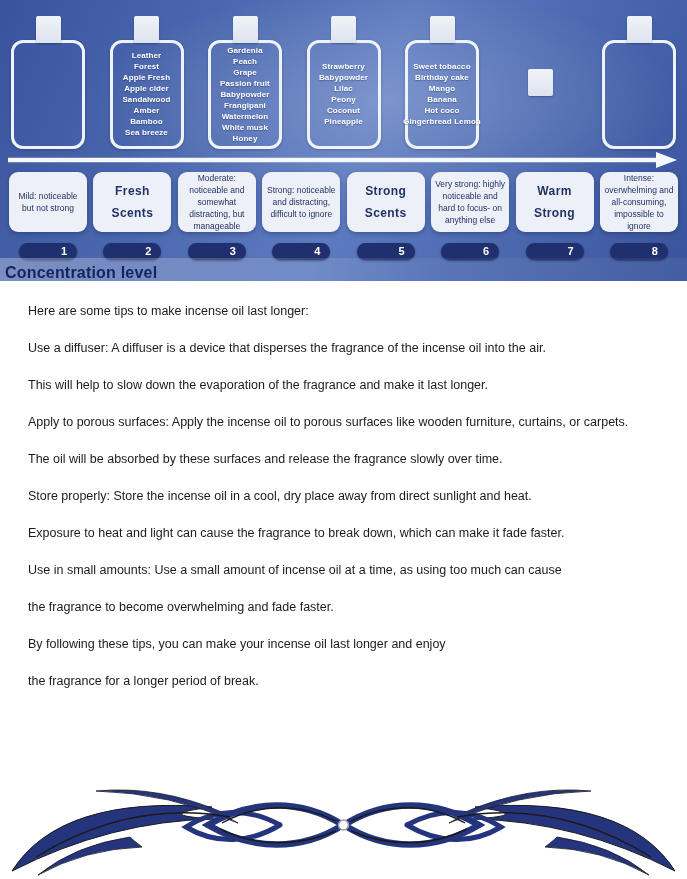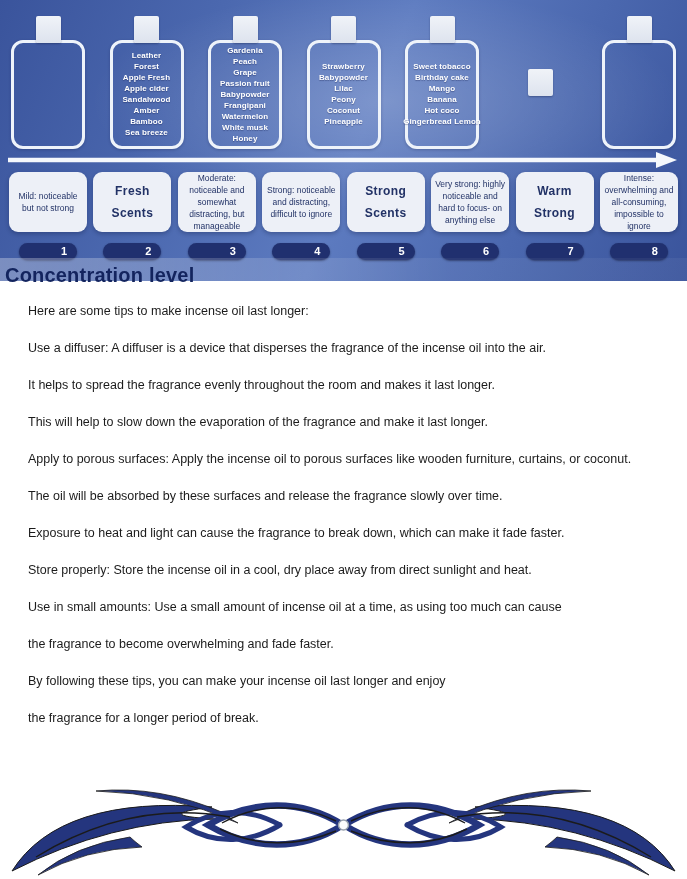--- a/index.html
+++ b/index.html
@@ -117,21 +117,21 @@
     font-weight: bold;
     text-align: right;
     line-height: 17px;
     padding-right: 10px;
     box-shadow: 0 1px 2px rgba(5,10,40,0.5);
   }
 
   .axis-label {
     margin: 4px 0 17px 5px;
     color: var(--label-navy, #13245e);
-    font-size: 20px;
+    font-size: 16px;
     font-weight: bold;
     letter-spacing: 0.2px;
     position: relative;
     z-index: 3;
   }
 
   
   .tips-section {
     height: 498px;
     padding: 24px 20px 0 28px;
@@ -310,32 +310,31 @@
 </div>
 
     <div class="axis-label">Concentration level</div>
   </div>
 
   <div class="tips-section">
   <p class="tip-line">Here are some tips to make incense oil last longer:</p>
 
   <p class="tip-line">Use a diffuser: A diffuser is a device that disperses the fragrance of the incense oil into the air.</p>
 
-  <p class="tip-line">It helps to spread the fragrance evenly throughout the room and makes it last longer.</p>
 
 
   <p class="tip-line">This will help to slow down the evaporation of the fragrance and make it last longer.</p>
 
-  <p class="tip-line">Apply to porous surfaces: Apply the incense oil to porous surfaces like wooden furniture, curtains, or coconut.</p>
+  <p class="tip-line">Apply to porous surfaces: Apply the incense oil to porous surfaces like wooden furniture, curtains, or carpets.</p>
 
   <p class="tip-line">The oil will be absorbed by these surfaces and release the fragrance slowly over time.</p>
 
+  <p class="tip-line">Store properly: Store the incense oil in a cool, dry place away from direct sunlight and heat.</p>
+
   <p class="tip-line">Exposure to heat and light can cause the fragrance to break down, which can make it fade faster.</p>
-
-  <p class="tip-line">Store properly: Store the incense oil in a cool, dry place away from direct sunlight and heat.</p>
 
   <p class="tip-line">Use in small amounts: Use a small amount of incense oil at a time, as using too much can cause</p>
 
   <p class="tip-line">the fragrance to become overwhelming and fade faster.</p>
 
   <p class="tip-line">By following these tips, you can make your incense oil last longer and enjoy</p>
 
   <p class="tip-line">the fragrance for a longer period of break.</p>
 </div>
 

